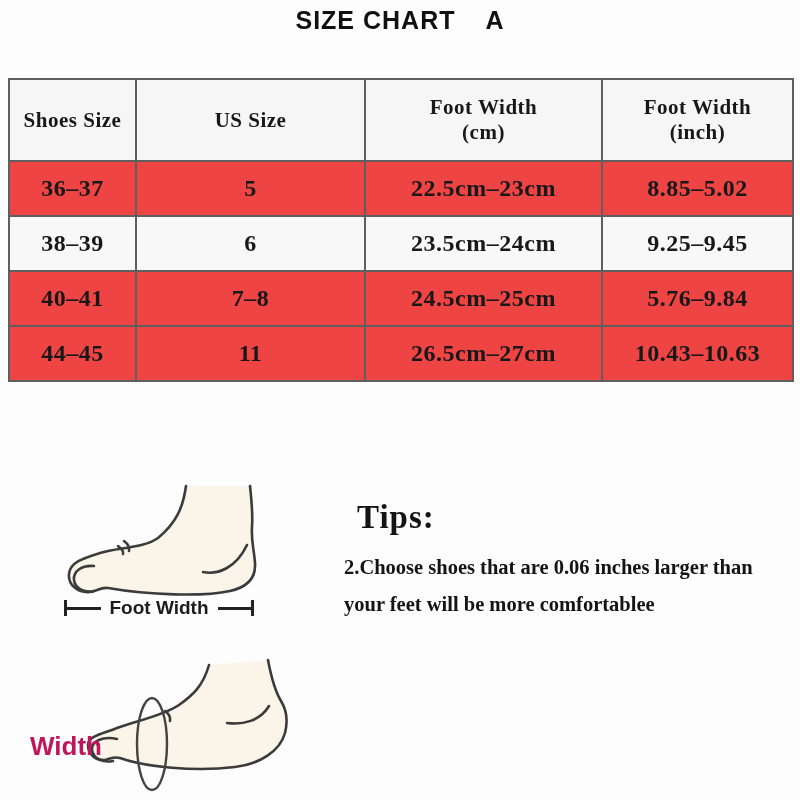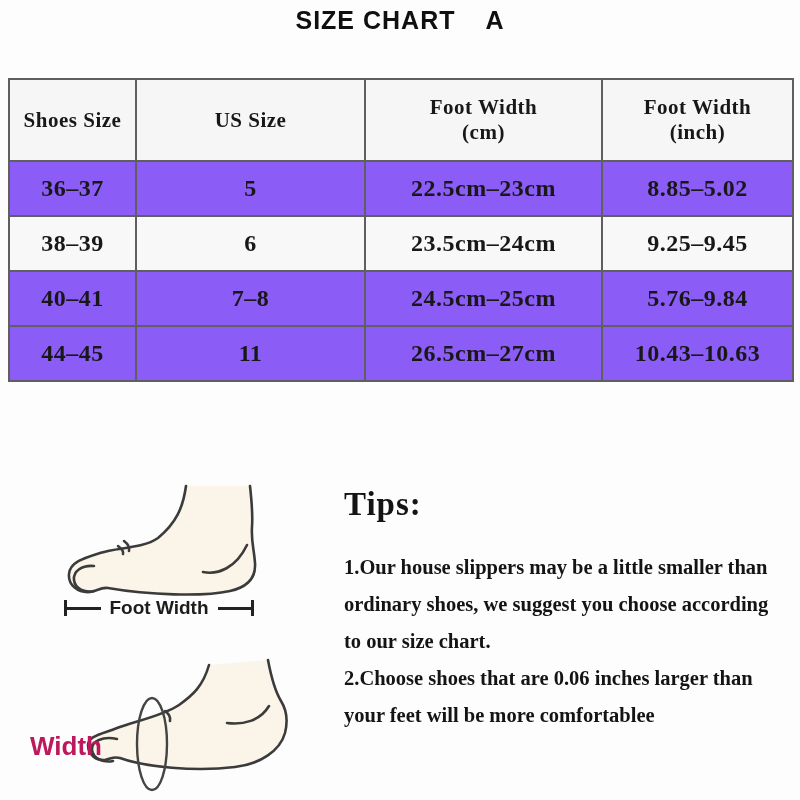--- a/index.html
+++ b/index.html
@@ -26,21 +26,21 @@
     border:2px solid #5f5f5f; font-weight:bold; color:#181818;
     vertical-align:middle; padding:0;
   }
   .size-chart thead th {
     height:80px; background:#f6f6f6; font-size:21px; line-height:25px;
     white-space:pre-line; letter-spacing:0.5px;
   }
   .size-chart tbody td {
     height:53px; font-size:24px; letter-spacing:0.5px;
   }
-  .size-chart tr.cream td { background:#8b5cf6; }
+  .size-chart tr.cream td { background:#ef4444; }
   .size-chart tr.plain td { background:#f8f8f9;margin-left:40px; }
 
   
   .foot-svg { position:absolute; }
   #foot-side { left:58px; top:483px; }
   #foot-girth { left:75px; top:651px; }
   .foot-outline { fill:none; stroke:#3b3b3b; stroke-width:2.6; stroke-linecap:round; }
   .foot-fill { fill:#fbf5e9; stroke:none; }
   .girth-ellipse { fill:none; stroke:#444; stroke-width:2.4; }
 
@@ -55,21 +55,21 @@
   .dim-line .dim-label { padding:0 9px; white-space:nowrap; }
 
   .width-label {
     position:absolute; left:30px; top:731px;
     font-family:"Liberation Sans", sans-serif; font-weight:bold;
     font-size:26px; color:#be185d;
   }
 
   
   .tips { position:absolute; left:344px; top:486px; width:452px; }
-  .tips .tips-heading { font-size:33px; font-weight:bold; margin:0; letter-spacing:1px; }
+  .tips .tips-heading { font-size:33px; font-weight:bold; margin:13px; letter-spacing:1px; }
   .tips .tip {
     font-size:20.5px; font-weight:bold; line-height:37px;
     white-space:pre-line; margin:0;
   }
   .tips .tip.first { margin-top:26px; }
 </style>
 </head>
 <body>
 
 <div class="page-title">
@@ -152,18 +152,15 @@
   <path class="foot-outline" d="M42,88 C28,85 16,90 17,99 C18,108 29,112 38,110"></path>
   <path class="foot-outline" d="M152,72 C168,74 185,70 194,55"></path>
   <path class="foot-outline" d="M90,60 C94,63 96,66 95,70"></path>
   <ellipse class="girth-ellipse" cx="77" cy="93" rx="15" ry="46"></ellipse>
 </svg>
 
 <div class="width-label">Width</div>
 
 <div class="tips">
   <div class="tips-heading">Tips:</div>
-  <p class="tip first">1.Our house slippers may be a little smaller than
-ordinary shoes, we suggest you choose according
-to our size chart.</p>
   <p class="tip">2.Choose shoes that are 0.06 inches larger than
 your feet will be more comfortablee</p>
 </div>
 
 </body></html>

